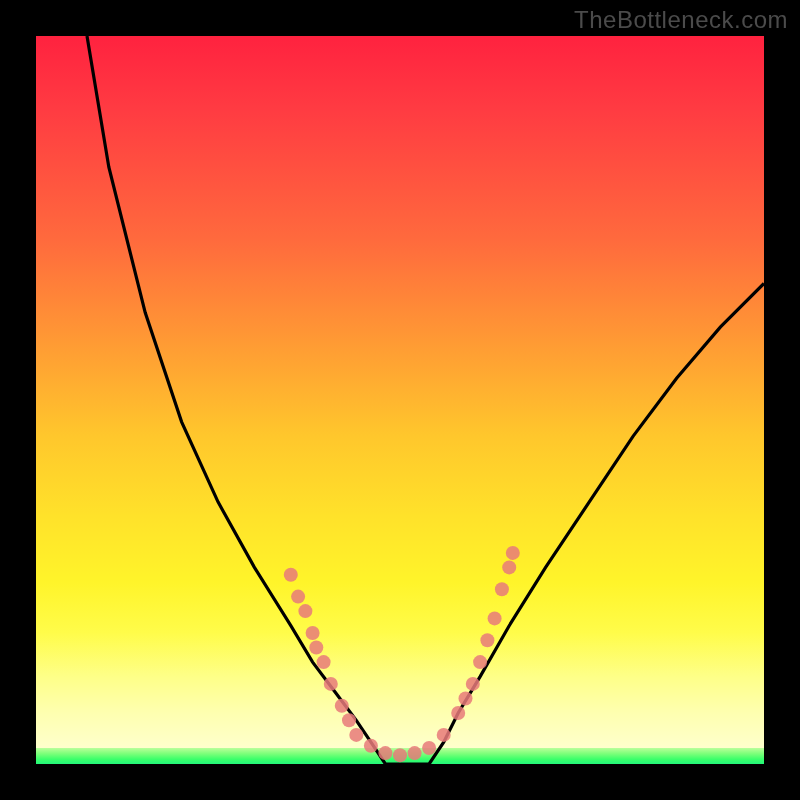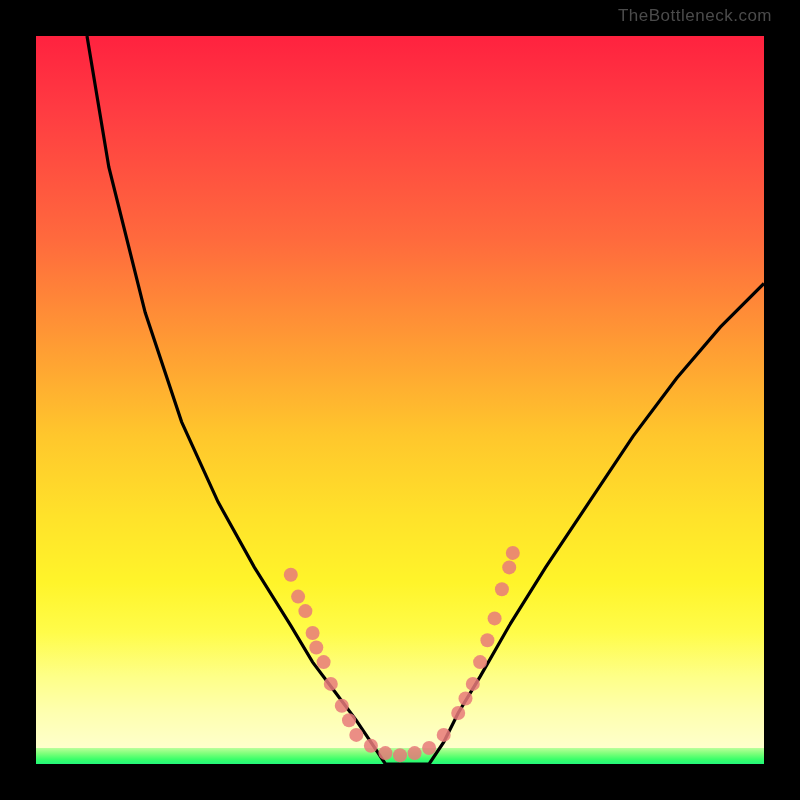--- a/index.html
+++ b/index.html
@@ -13,23 +13,23 @@
   }
   .stage {
     position: relative;
     width: 800px;
     height: 800px;
     background: #000;
   }
   .watermark {
     position: absolute;
     top: 6px;
-    right: 28px;
+    right: 12px;
     color: #4b4b4b;
-    font-size: 17px;
+    font-size: 24px;
     font-weight: 500;
     letter-spacing: 0.5px;
     z-index: 5;
   }
   .plot {
     position: absolute;
     left: 36px;
     top: 36px;
     width: 728px;
     height: 728px;

